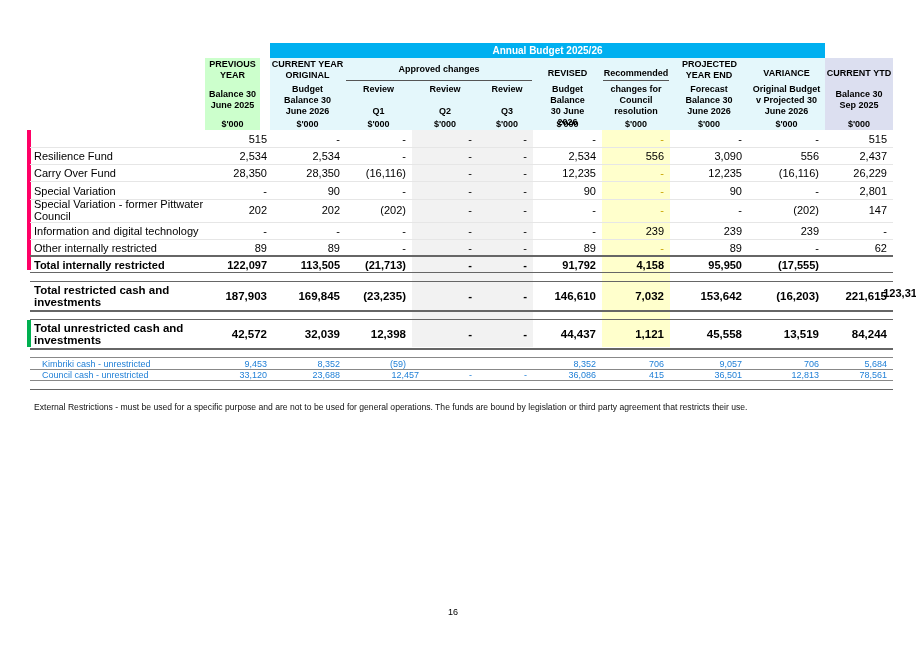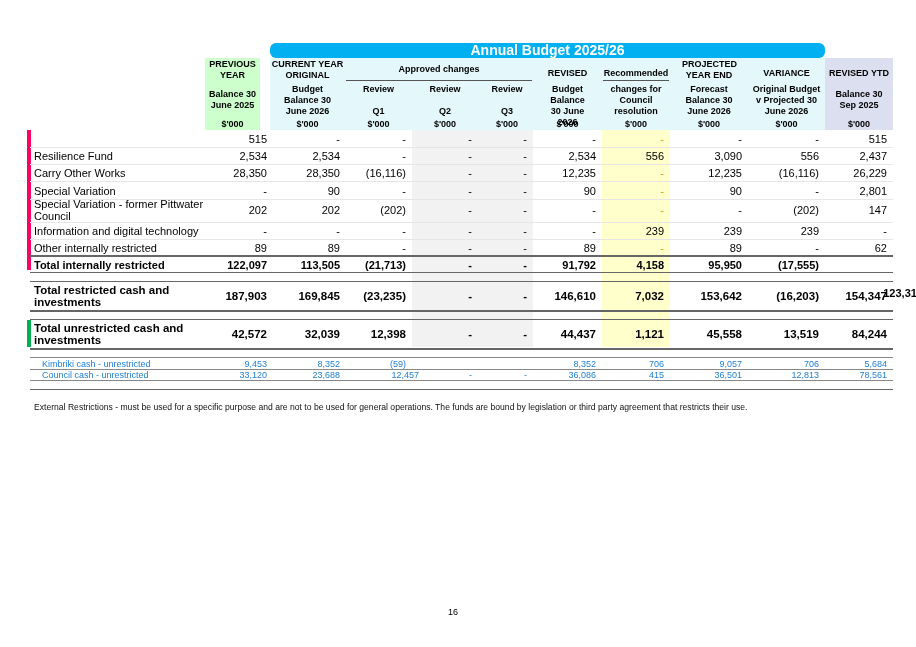--- a/index.html
+++ b/index.html
@@ -1,21 +1,21 @@
 <!DOCTYPE html>
 <html><head>
 <meta charset="utf-8">
 <style>
   html, body { margin:0; padding:0; background:#ffffff; }
   body { width:916px; height:647px; position:relative; overflow:hidden;
          font-family:"Liberation Sans", sans-serif; color:#000; }
   .abs { position:absolute; }
   
   #banner { left:270px; top:43px; width:555px; height:15px; background:#00b0f0;
-            color:#fff; font-weight:bold; font-size:14px; text-align:center; line-height:15px;border-radius:6px; }
+            color:#fff; font-weight:bold; font-size:10px; text-align:center; line-height:15px; }
   .hdr-col { position:absolute; top:58px; height:72px; font-size:9px; font-weight:bold;
              text-align:center; line-height:11px; }
   .hdr-col .t { position:absolute; left:0; right:0; }
   #h-prev { left:205px; width:55px; background:#ccffcc; }
   #h-cy { left:270px; width:555px; background:#e4f7fb; }
   #h-ytd { left:825px; width:68px; background:#dcdff0; }
   .hline { position:absolute; height:1px; background:#555; }
   
   .shade { position:absolute; top:130px; height:217px; }
   #shade-grey { left:412px; width:121px; background:#f2f2f2; }
@@ -38,21 +38,21 @@
 
 <div id="banner" class="abs">Annual Budget 2025/26</div>
 
 <div class="hdr-col" id="h-cy"></div>
 <div class="hdr-col" id="h-prev">
   <div class="t" style="top:1px;padding:0 4px;">PREVIOUS YEAR</div>
   <div class="t" style="top:31px;padding:0 2px;">Balance 30 June 2025</div>
   <div class="t" style="top:61px;">$'000</div>
 </div>
 <div class="hdr-col" id="h-ytd">
-  <div class="t" style="top:10px;">REVISED YTD</div>
+  <div class="t" style="top:10px;">CURRENT YTD</div>
   <div class="t" style="top:31px;padding:0 6px;">Balance 30 Sep 2025</div>
   <div class="t" style="top:61px;">$'000</div>
 </div>
 
 <div class="hdr-col" style="left:270px;width:75px;">
   <div class="t" style="top:1px;">CURRENT YEAR ORIGINAL</div>
   <div class="t" style="top:26px;padding:0 12px;">Budget Balance 30 June 2026</div>
   <div class="t" style="top:61px;">$'000</div>
 </div>
 <div class="hdr-col" style="left:345px;width:188px;height:14px;">
@@ -123,21 +123,21 @@
       <div class="cell" style="left: 313px; width: 66px;">-</div>
       <div class="cell" style="left: 379px; width: 66px;">-</div>
       <div class="cell" style="left: 434px; width: 66px;">-</div>
       <div class="cell" style="left: 503px; width: 66px;">2,534</div>
       <div class="cell" style="left: 571px; width: 66px;">556</div>
       <div class="cell" style="left: 649px; width: 66px;">3,090</div>
       <div class="cell" style="left: 726px; width: 66px;">556</div>
       <div class="cell" style="left: 794px; width: 66px;">2,437</div>
     </div>
     <div class="row sep" style="top: 164px; height: 17px;">
-      <div class="lbl">Carry Other Works</div>
+      <div class="lbl">Carry Over Fund</div>
       <div class="cell" style="left: 174px; width: 66px;">28,350</div>
       <div class="cell" style="left: 247px; width: 66px;">28,350</div>
       <div class="cell" style="left: 313px; width: 66px;">(16,116)</div>
       <div class="cell" style="left: 379px; width: 66px;">-</div>
       <div class="cell" style="left: 434px; width: 66px;">-</div>
       <div class="cell" style="left: 503px; width: 66px;">12,235</div>
       <div class="cell rec-dash" style="left: 571px; width: 66px;">-</div>
       <div class="cell" style="left: 649px; width: 66px;">12,235</div>
       <div class="cell" style="left: 726px; width: 66px;">(16,116)</div>
       <div class="cell" style="left: 794px; width: 66px;">26,229</div>
@@ -211,21 +211,21 @@
       <div class="lbl">Total restricted cash and investments</div>
       <div class="cell" style="left: 174px; width: 66px;">187,903</div>
       <div class="cell" style="left: 247px; width: 66px;">169,845</div>
       <div class="cell" style="left: 313px; width: 66px;">(23,235)</div>
       <div class="cell" style="left: 379px; width: 66px;">-</div>
       <div class="cell" style="left: 434px; width: 66px;">-</div>
       <div class="cell" style="left: 503px; width: 66px;">146,610</div>
       <div class="cell" style="left: 571px; width: 66px;">7,032</div>
       <div class="cell" style="left: 649px; width: 66px;">153,642</div>
       <div class="cell" style="left: 726px; width: 66px;">(16,203)</div>
-      <div class="cell" style="left: 794px; width: 66px;">154,347</div>
+      <div class="cell" style="left: 794px; width: 66px;">221,615</div>
     </div>
     <div class="row bold" style="top: 319px; height: 28px; border-top: 1px solid rgb(102, 102, 102); border-bottom: 2px solid rgb(102, 102, 102); font-size: 11.5px;">
       <div class="lbl">Total unrestricted cash and investments</div>
       <div class="cell" style="left: 174px; width: 66px;">42,572</div>
       <div class="cell" style="left: 247px; width: 66px; text-align: right;">32,039</div>
       <div class="cell" style="left: 313px; width: 66px;">12,398</div>
       <div class="cell" style="left: 379px; width: 66px;">-</div>
       <div class="cell" style="left: 434px; width: 66px;">-</div>
       <div class="cell" style="left: 503px; width: 66px;">44,437</div>
       <div class="cell" style="left: 571px; width: 66px;">1,121</div>

